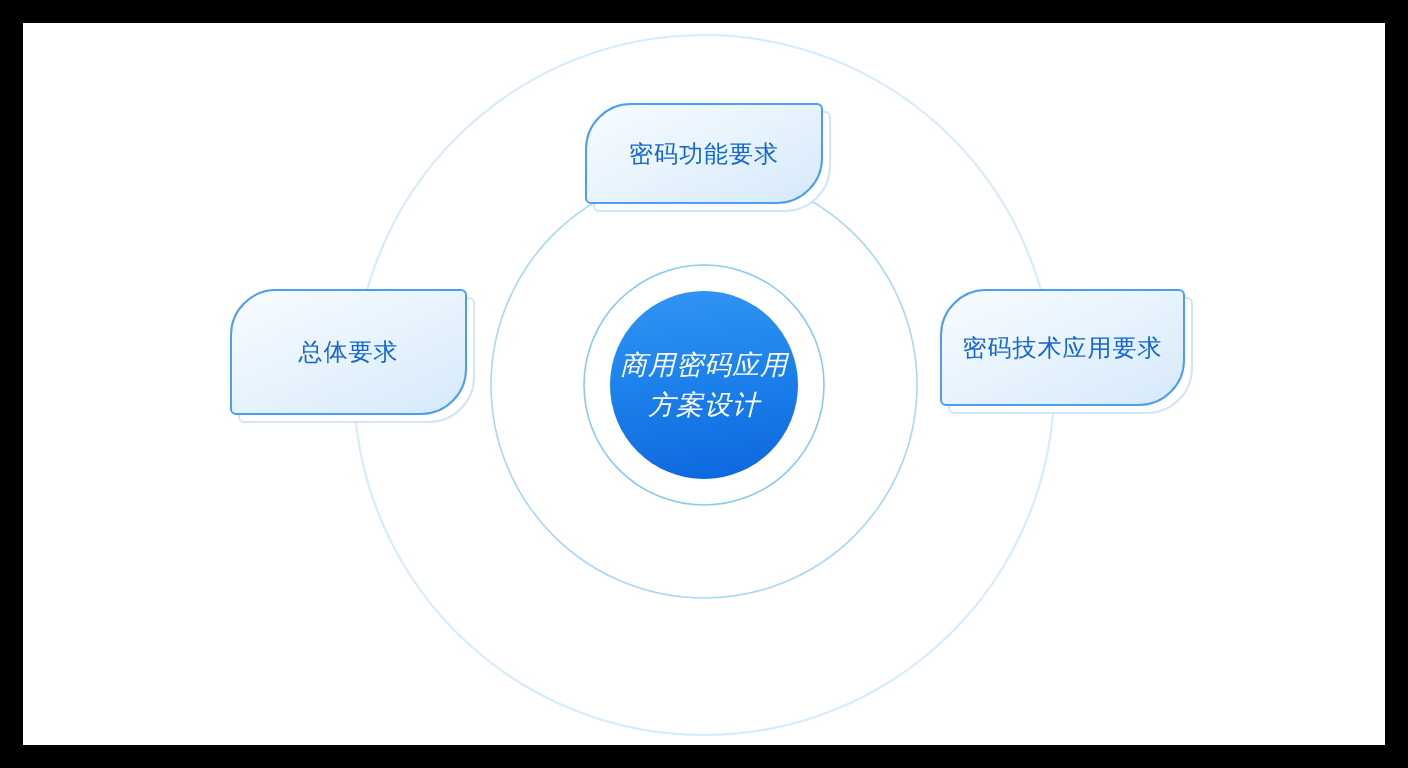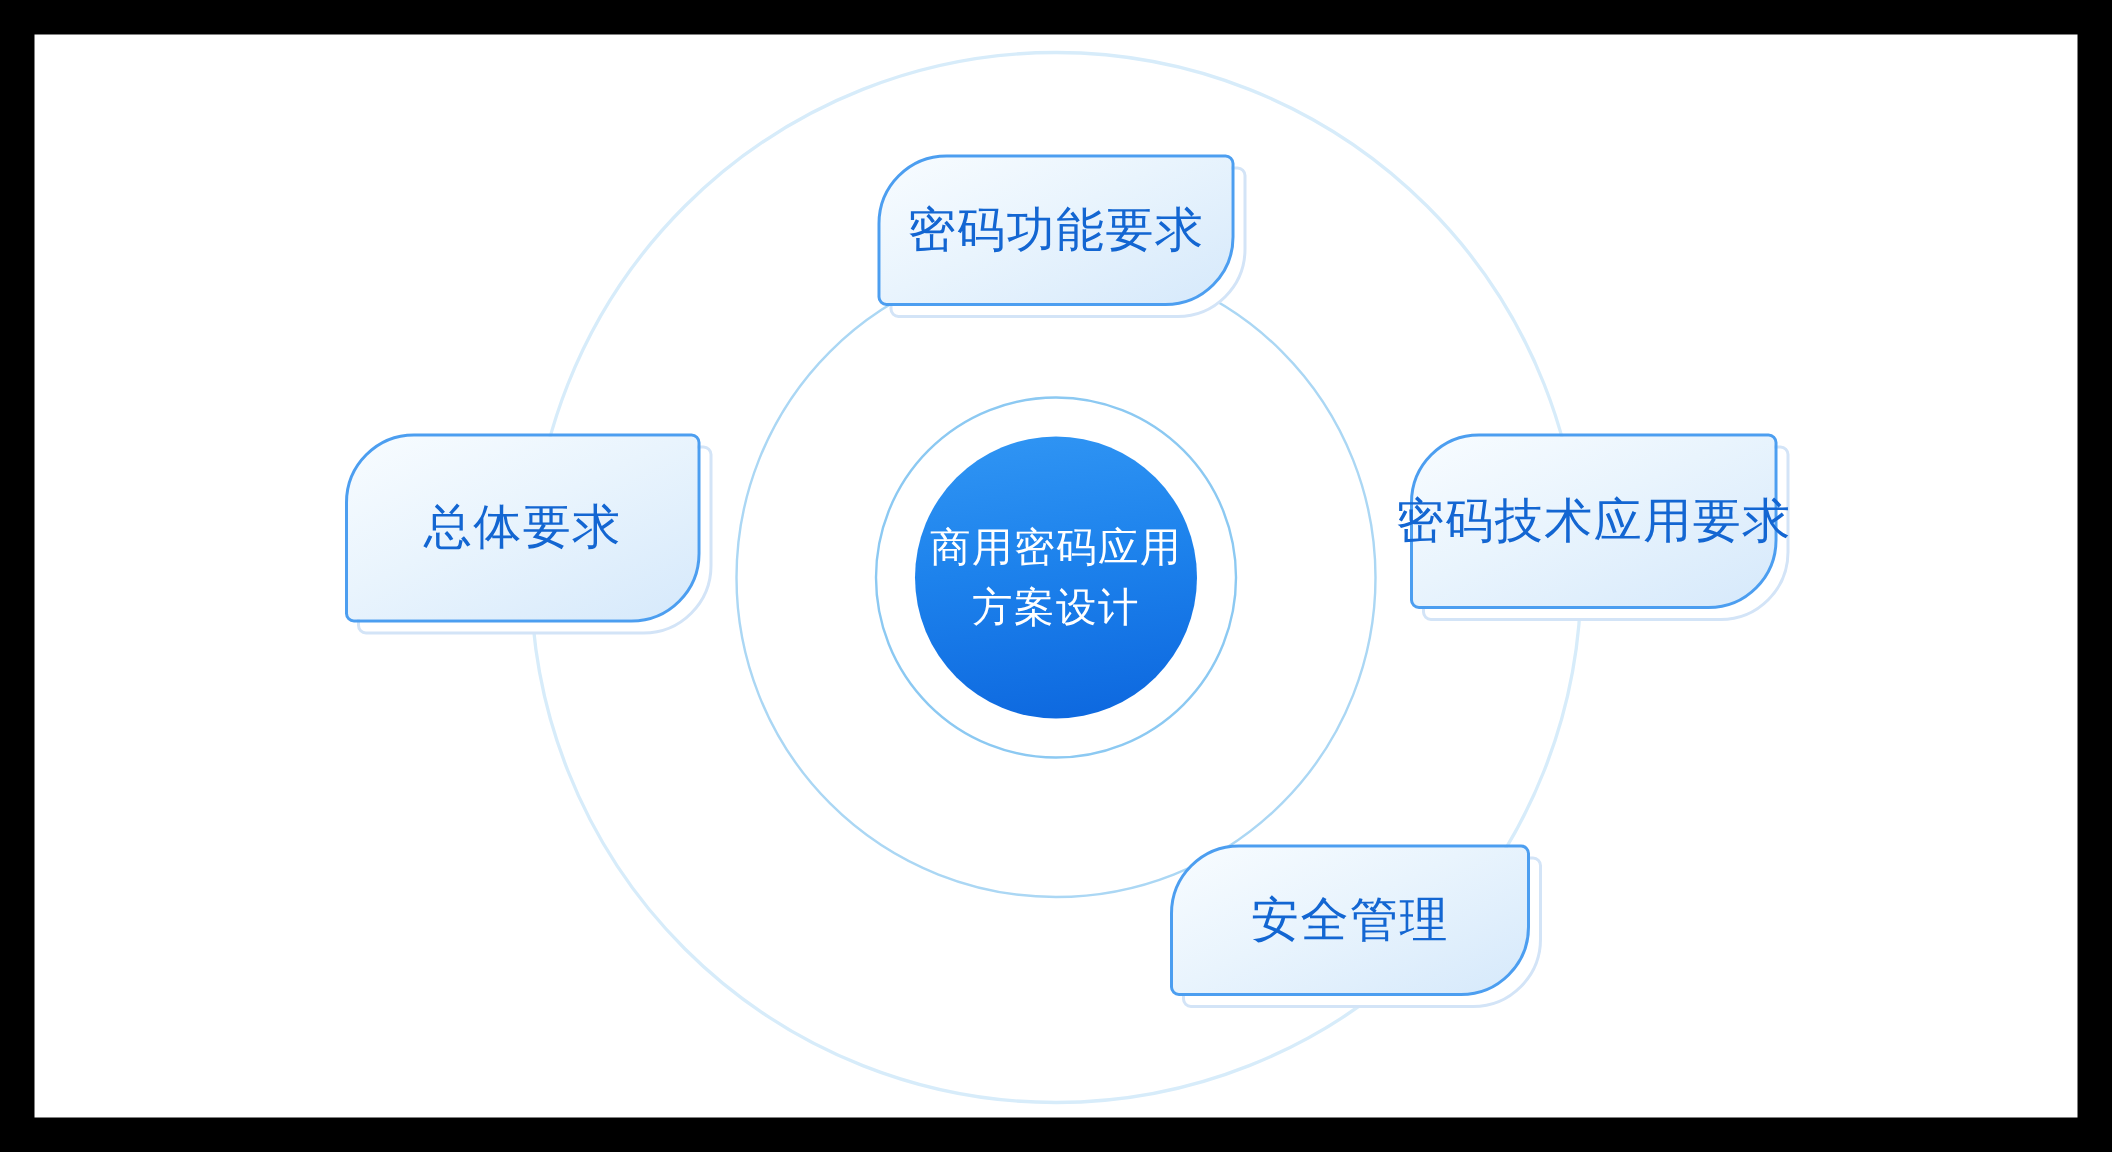--- a/index.html
+++ b/index.html
@@ -35,20 +35,21 @@
     top: 291px;
     width: 188px;
     height: 188px;
     border-radius: 50%;
     background: linear-gradient(172deg, #3196f4 0%, #1d82ec 45%, #0c66de 100%);
     display: flex;
     flex-direction: column;
     align-items: center;
     justify-content: center;
     z-index: 3;
+    font-style: italic;
   }
   .center-label {
     color: #ffffff;
     font-size: 27px;
     line-height: 40px;
     text-align: center;
     letter-spacing: 1px;
     white-space: nowrap;
   }
   .node {
@@ -75,21 +76,21 @@
     box-sizing: border-box;
     border: 2px solid #4c9ef0;
     border-radius: 46px 6px 46px 6px;
     background: linear-gradient(155deg, #f8fcff 0%, #e9f4fd 45%, #d6e9fb 100%);
     display: flex;
     align-items: center;
     justify-content: center;
     z-index: 1;
   }
   .node-label {
-    font-size: 32px;
+    font-size: 24px;
     color: #1366d2;
     letter-spacing: 1px;
     white-space: nowrap;
   }
   .node-top          { left: 585px; top: 103px; width: 238px; height: 101px; }
   .node-left         { left: 230px; top: 289px; width: 237px; height: 126px; }
   .node-right        { left: 940px; top: 289px; width: 245px; height: 117px; }
   .node-bottom-left  { left: 387px; top: 563px; width: 240px; height: 101px; }
   .node-bottom-right { left: 780px; top: 563px; width: 240px; height: 101px; }
 </style>
@@ -122,18 +123,13 @@
     </div>
   </div>
 
   <div class="node node-right">
     <div class="node-main">
       <span class="node-label">密码技术应用要求</span>
     </div>
   </div>
 
 
-  <div class="node node-bottom-right">
-    <div class="node-main">
-      <span class="node-label">安全管理</span>
-    </div>
-  </div>
 </div>
 
 </body></html>

